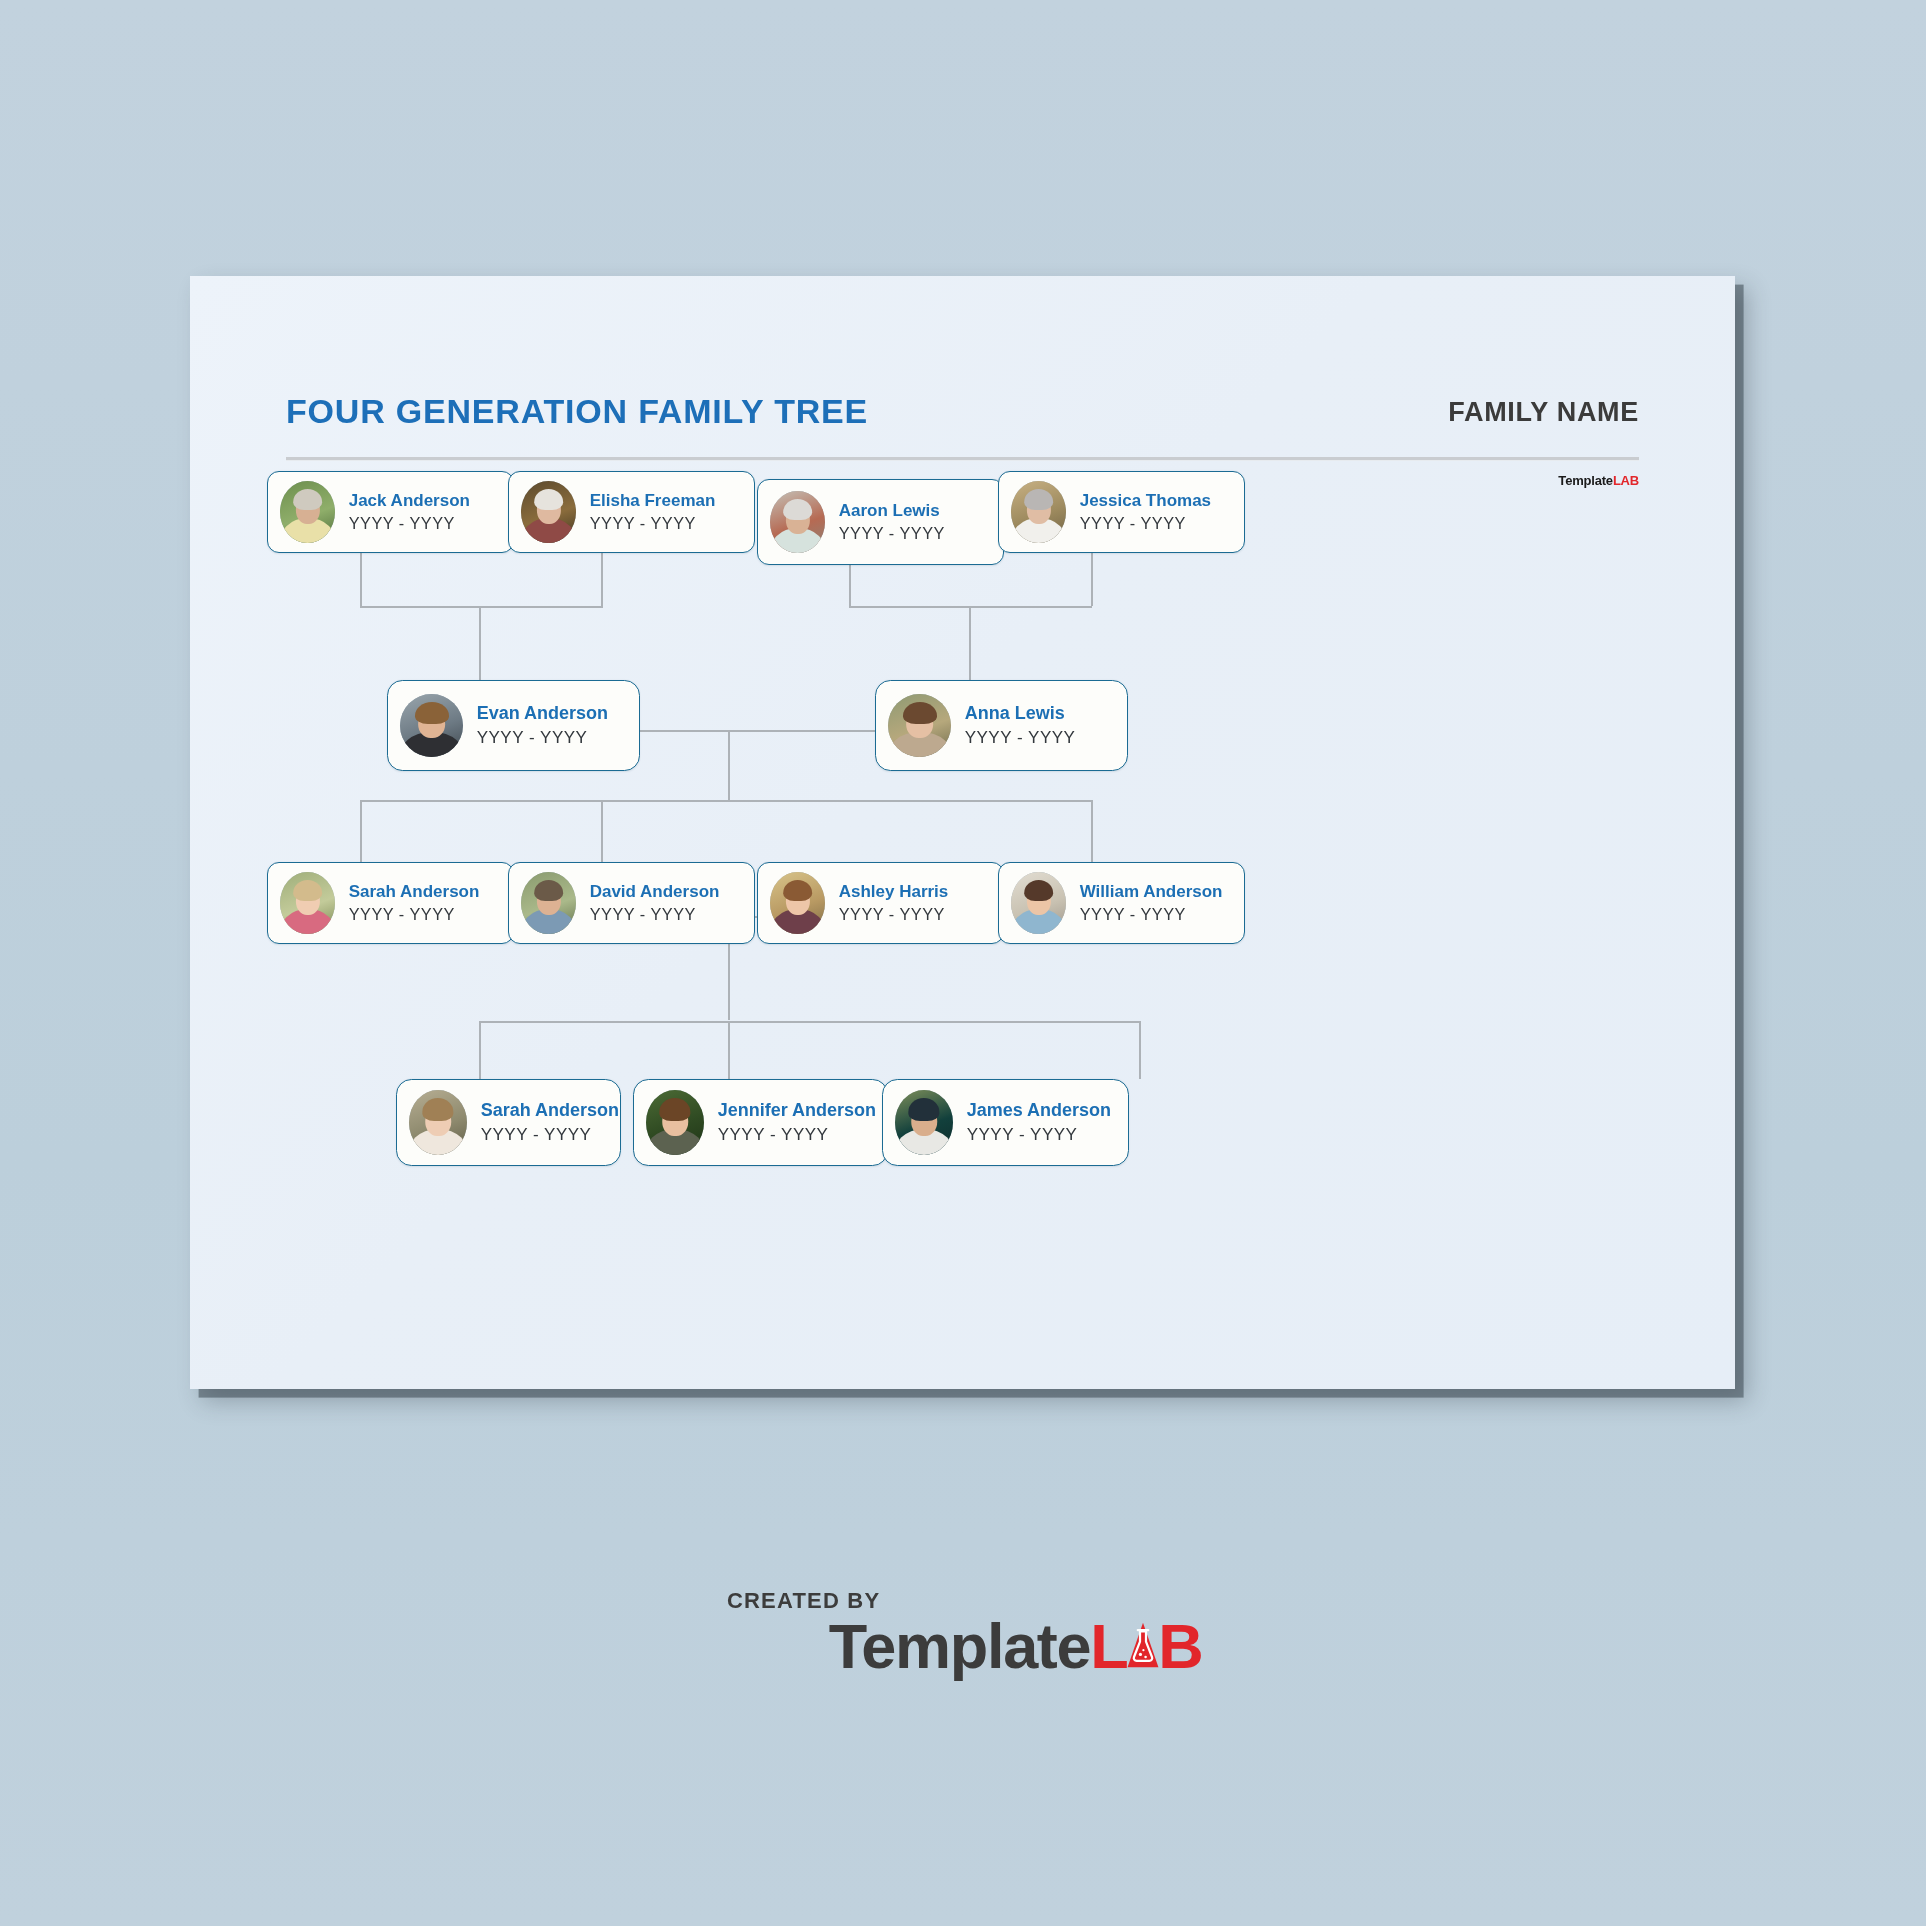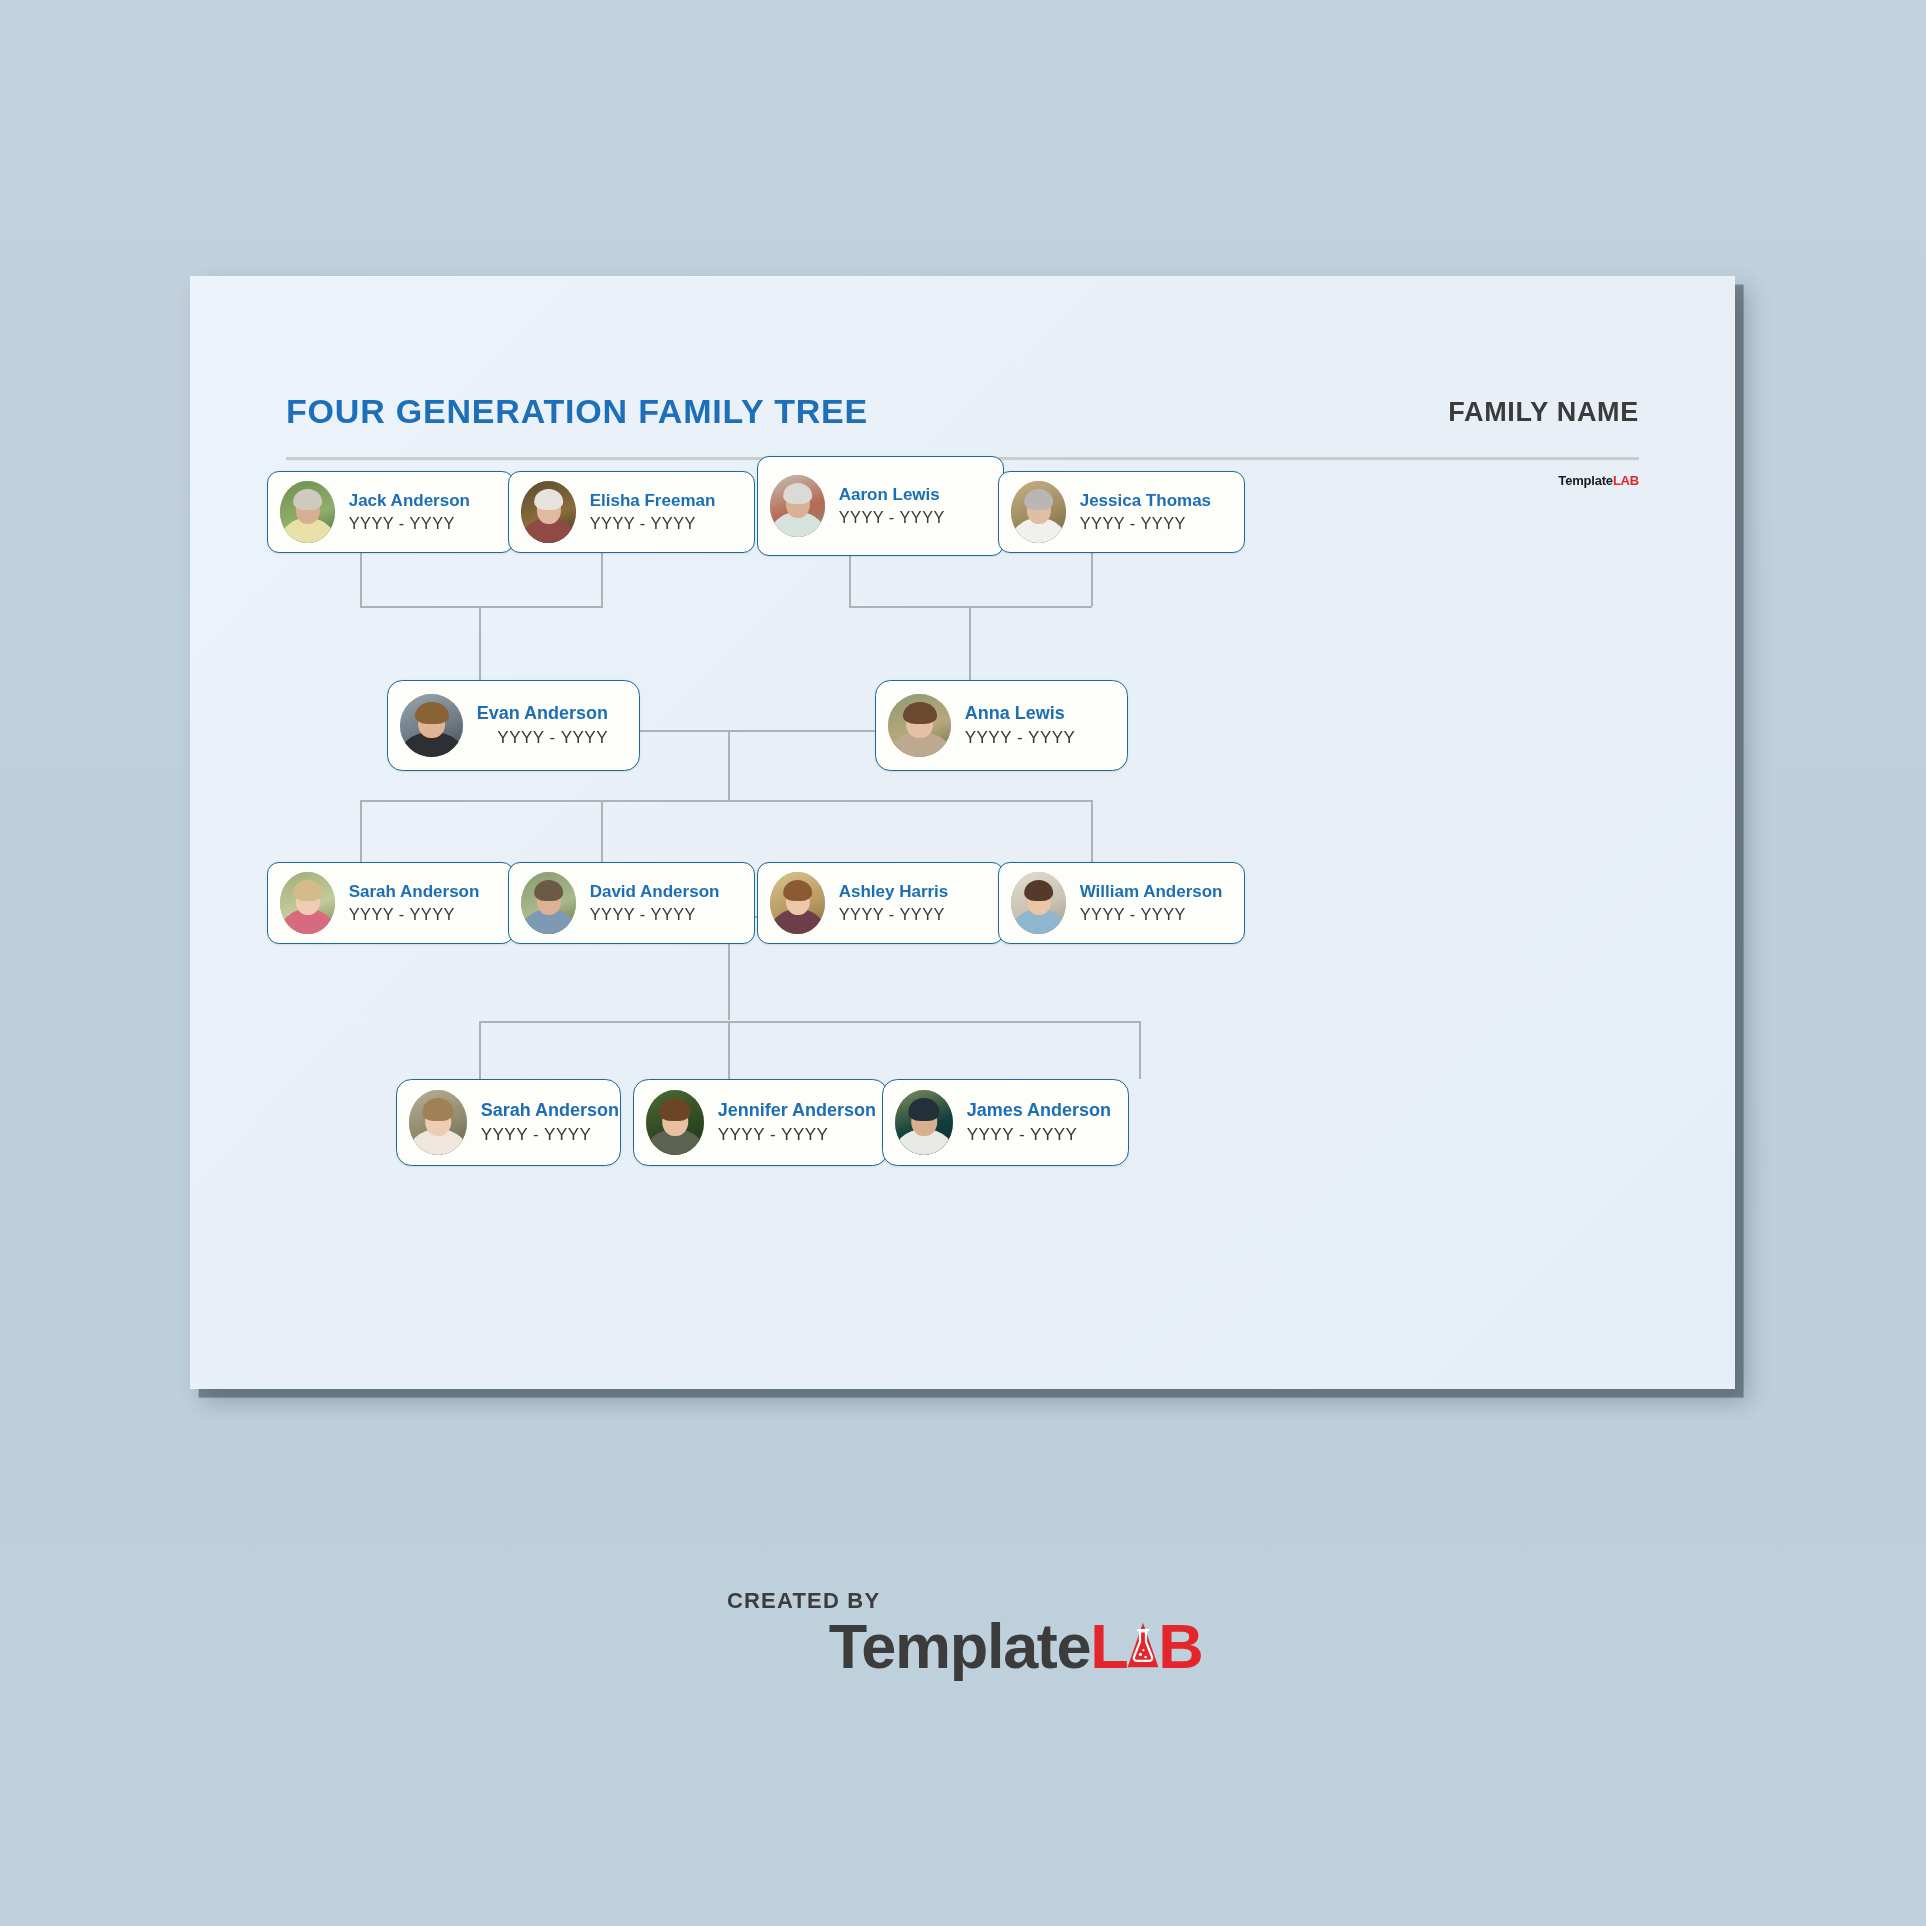--- a/index.html
+++ b/index.html
@@ -286,21 +286,21 @@
           <div class="ph" style="--bg1:#5c4a2e;--bg2:#8a6c3c;--bg3:#3d3320;--cloth:#8f4a46;"></div>
           <div class="hair" style="--hair:#e6e3dd;"></div>
           <div class="head" style="--skin:#dfb9a0;"></div>
         </div>
         <div class="meta">
           <div class="pname">Elisha Freeman</div>
           <div class="pdates">YYYY - YYYY</div>
         </div>
       </div>
 
-      <div class="card" style="left:567px; top:180px; width:247px; height:100px;">
+      <div class="card" style="left:567px; top:203px; width:247px; height:86px;">
         <div class="avatar" style="width:55px;height:62px;">
           <div class="ph" style="--bg1:#c4c0b6;--bg2:#b66a53;--bg3:#8a8478;--cloth:#d6e2dd;"></div>
           <div class="hair" style="--hair:#dcdad6;"></div>
           <div class="head" style="--skin:#d9b295;"></div>
         </div>
         <div class="meta">
           <div class="pname">Aaron Lewis</div>
           <div class="pdates">YYYY - YYYY</div>
         </div>
       </div>
@@ -310,21 +310,21 @@
           <div class="ph" style="--bg1:#c8b184;--bg2:#9d8a5e;--bg3:#6f6244;--cloth:#f1f0ec;"></div>
           <div class="hair" style="--hair:#b9b6b4;"></div>
           <div class="head" style="--skin:#e0bda4;"></div>
         </div>
         <div class="meta">
           <div class="pname">Jessica Thomas</div>
           <div class="pdates">YYYY - YYYY</div>
         </div>
       </div>
 
-      <div class="card big" style="left:197px; top:404px; width:253px; height:91px;text-align:right;">
+      <div class="card big" style="left:197px; top:404px; width:253px; height:91px;">
         <div class="avatar" style="width:63px;height:63px;">
           <div class="ph" style="--bg1:#9aa6ad;--bg2:#6d7a84;--bg3:#3d464d;--cloth:#2e2f33;"></div>
           <div class="hair" style="--hair:#8a6238;"></div>
           <div class="head" style="--skin:#e0b494;"></div>
         </div>
         <div class="meta">
           <div class="pname">Evan Anderson</div>
           <div class="pdates">YYYY - YYYY</div>
         </div>
       </div>

